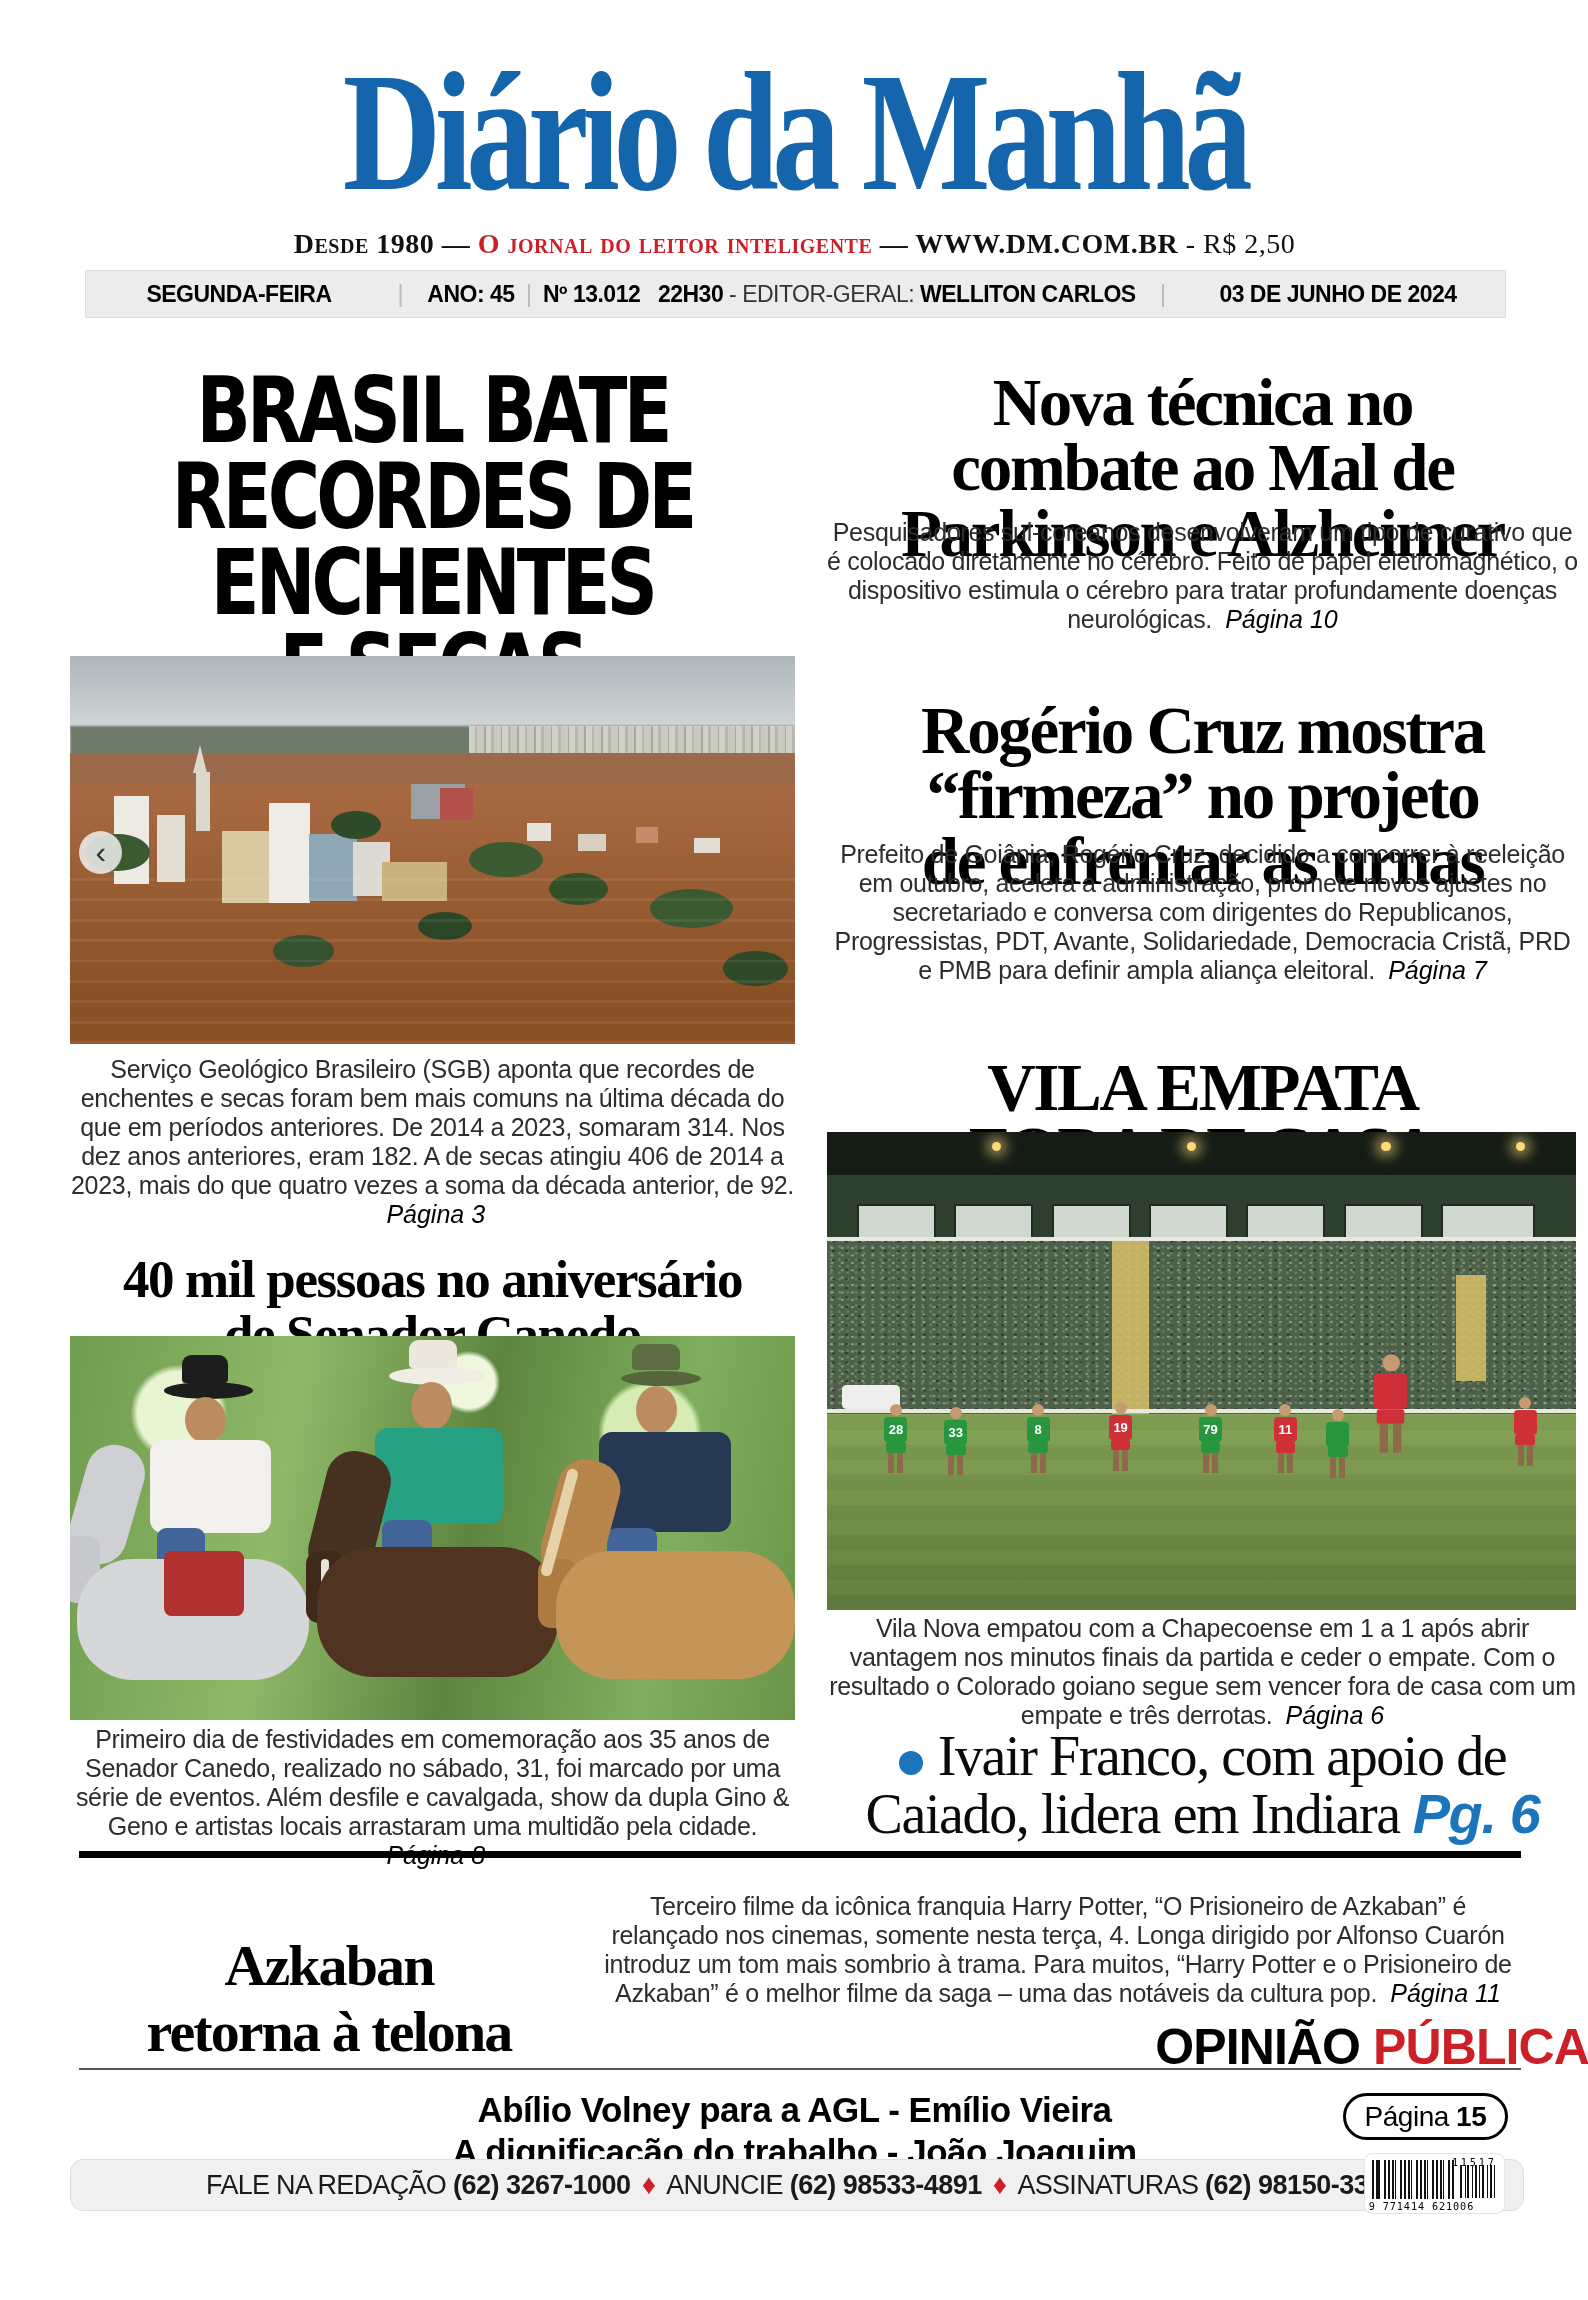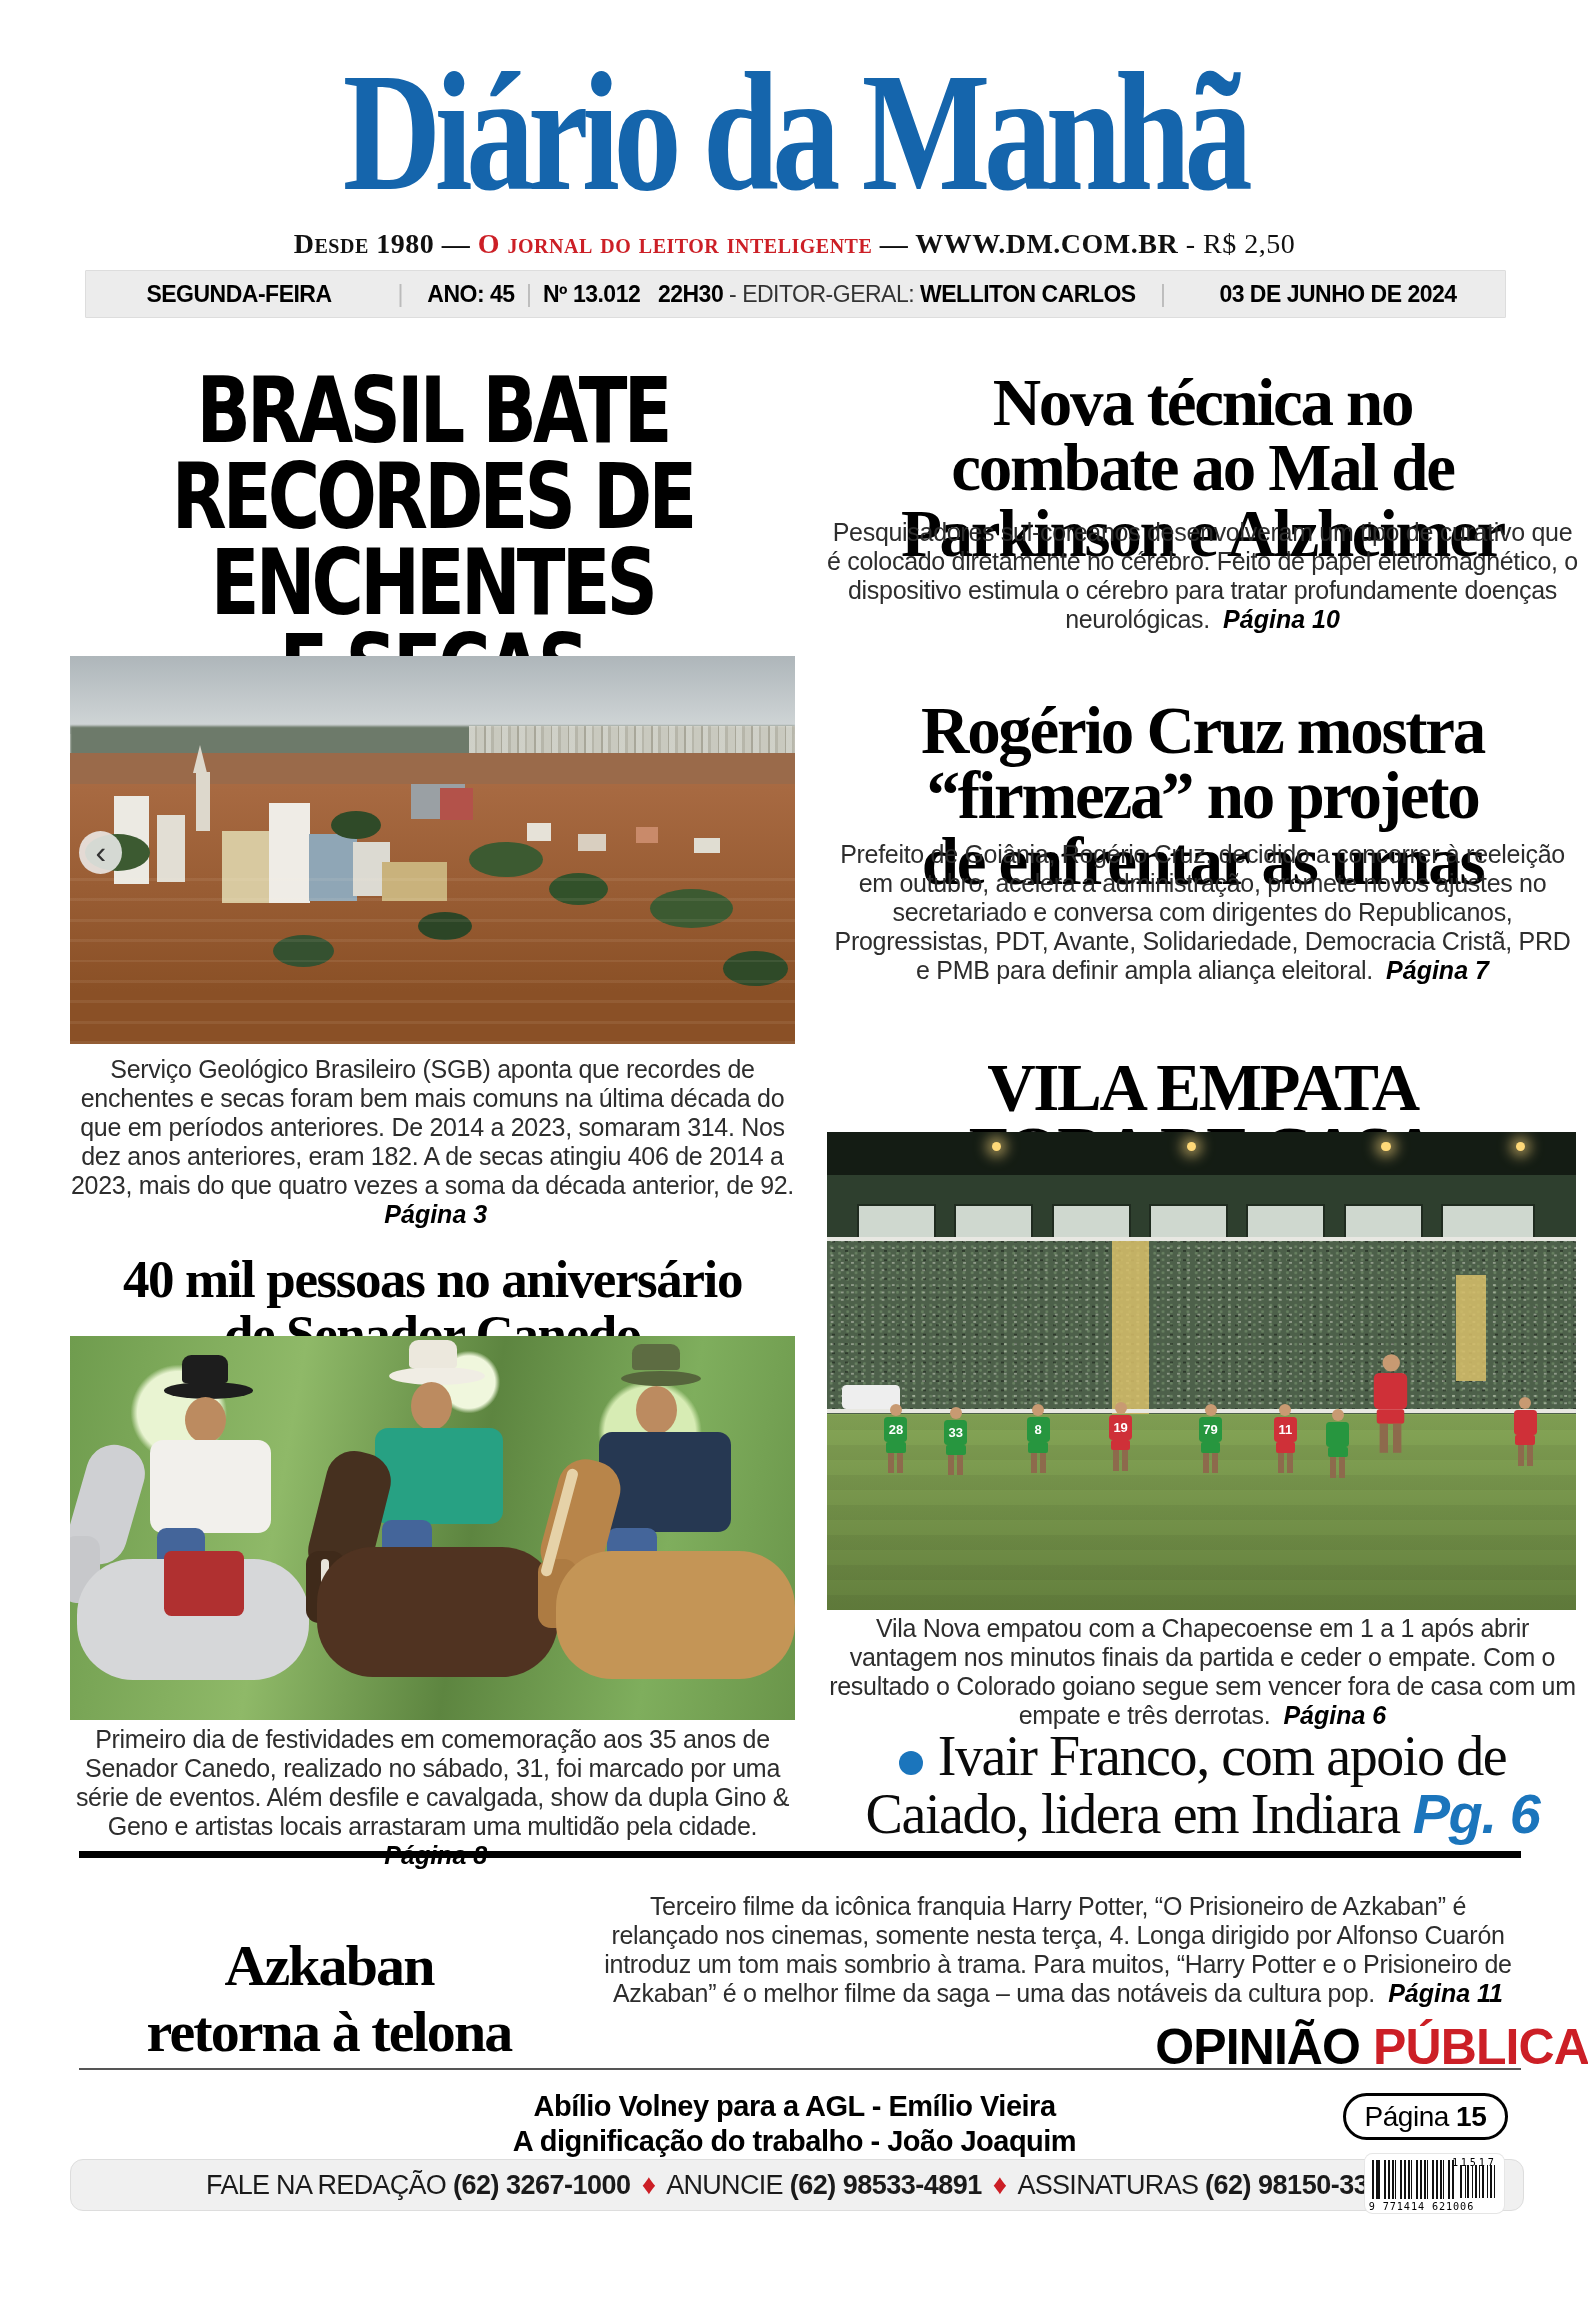--- a/index.html
+++ b/index.html
@@ -33,42 +33,42 @@
         text-align:center;line-height:.98;}
   .h-health{position:absolute;left:826px;top:314px;width:753px;font-size:67px;}
   .h-politics{position:absolute;left:826px;top:642px;width:753px;font-size:67px;}
   .h-vila{position:absolute;left:826px;top:1000px;width:753px;font-size:67px;line-height:.95;}
   .h-canedo{position:absolute;left:70px;top:1208px;width:725px;font-size:53px;line-height:1.04;letter-spacing:-1.4px;}
   .h-azkaban{position:absolute;left:88px;top:1885px;width:482px;font-size:58px;line-height:1.13;letter-spacing:-1.9px;}
   .h-serif div{display:block;}
 
   
   .cap{font-size:25px;line-height:1.16;letter-spacing:-0.3px;color:#2d2d2d;text-align:center;}
-  .cap .pageref{font-weight:700;font-style:italic;color:#000;margin-left:6.5px;letter-spacing:0;margin-top:11px;}
+  .cap .pageref{font-weight:400;font-style:italic;color:#000;margin-left:6.5px;letter-spacing:0;margin-top:11px;}
   .cap-flood{position:absolute;left:70px;top:1055px;width:725px;}
   .cap-canedo{position:absolute;left:70px;top:1725px;width:725px;}
   .b-health{position:absolute;left:826px;top:518px;width:753px;}
   .b-politics{position:absolute;left:826px;top:840px;width:753px;}
   .cap-vila{position:absolute;left:826px;top:1614px;width:753px;}
   .b-azkaban{position:absolute;left:594px;top:1892px;width:928px;}
 
   
   .indiara{position:absolute;left:826px;top:1727px;width:753px;text-align:center;
         font-family:"Liberation Serif",serif;font-size:56px;line-height:1.04;letter-spacing:-1.4px;color:#0a0a0a;}
   .indiara .bullet{display:inline-block;width:24px;height:24px;border-radius:50%;background:#1b75bc;margin-right:15px;}
   .indiara .pgref{font-family:"Liberation Sans",sans-serif;font-style:italic;font-weight:700;color:#1b75bc;margin-left:13px;}
 
   
   .rule{position:absolute;left:79px;top:1851px;width:1442px;height:6.5px;background:#000;}
   .op-title{position:absolute;left:0;top:2018px;width:100%;text-align:right;font-weight:700;
         font-size:50px;letter-spacing:-0.9px;}
   .op-title .red{color:#cc1f26;}
   .op-line{position:absolute;left:79px;top:2068px;width:1442px;height:1.9px;background:#555;}
   .op-names{position:absolute;left:0;top:2089px;width:100%;text-align:center;font-weight:700;
-        font-size:29px;line-height:1.2;letter-spacing:-0.5px;}
+        font-size:35px;line-height:1.2;letter-spacing:-0.5px;}
   .pill{position:absolute;left:1343px;top:2093px;border:3.7px solid #000;border-radius:26px;
         padding:4.6px 18.6px;font-size:28px;letter-spacing:-0.5px;background:#fff;}
   .pill b{font-weight:700;}
 
   .footbar{position:absolute;left:70px;top:2159px;width:1452px;height:50px;background:#f0f0f0;
         border:0.9px solid #ddd;border-radius:13px;display:flex;align-items:center;justify-content:center;
         font-size:27px;letter-spacing:-0.7px;color:#1a1a1a;}
   .footbar b{font-weight:700;letter-spacing:-0.5px;}
   .footbar .dia{color:#cc1f26;font-size:28px;padding:0 11px;}
   .footbar .lbl{margin-left:9.3px;}

